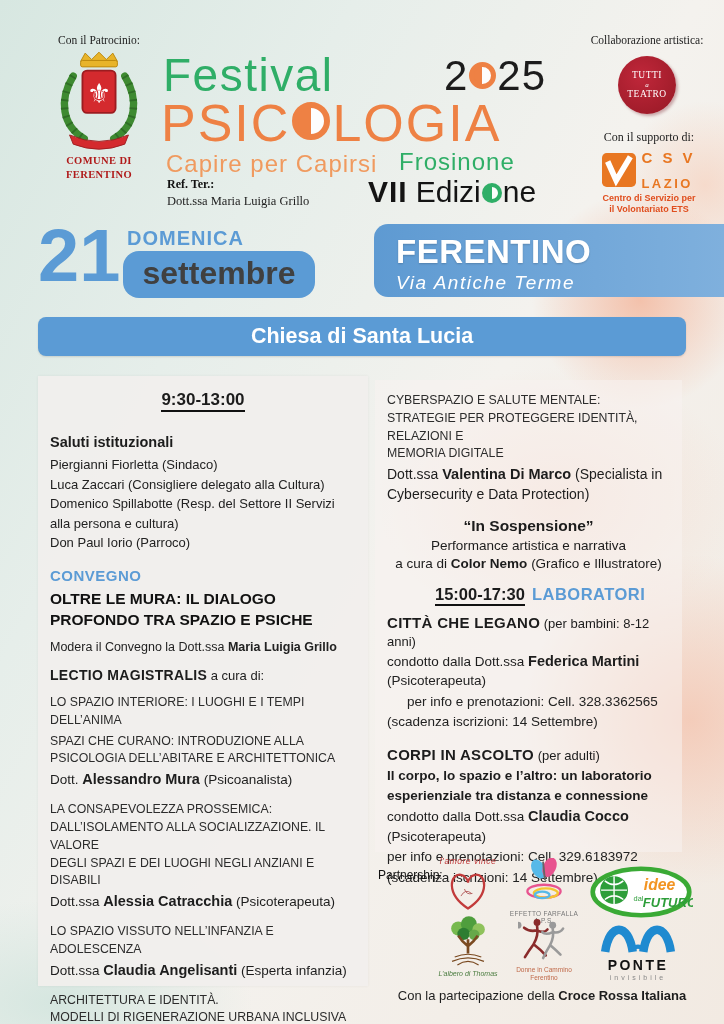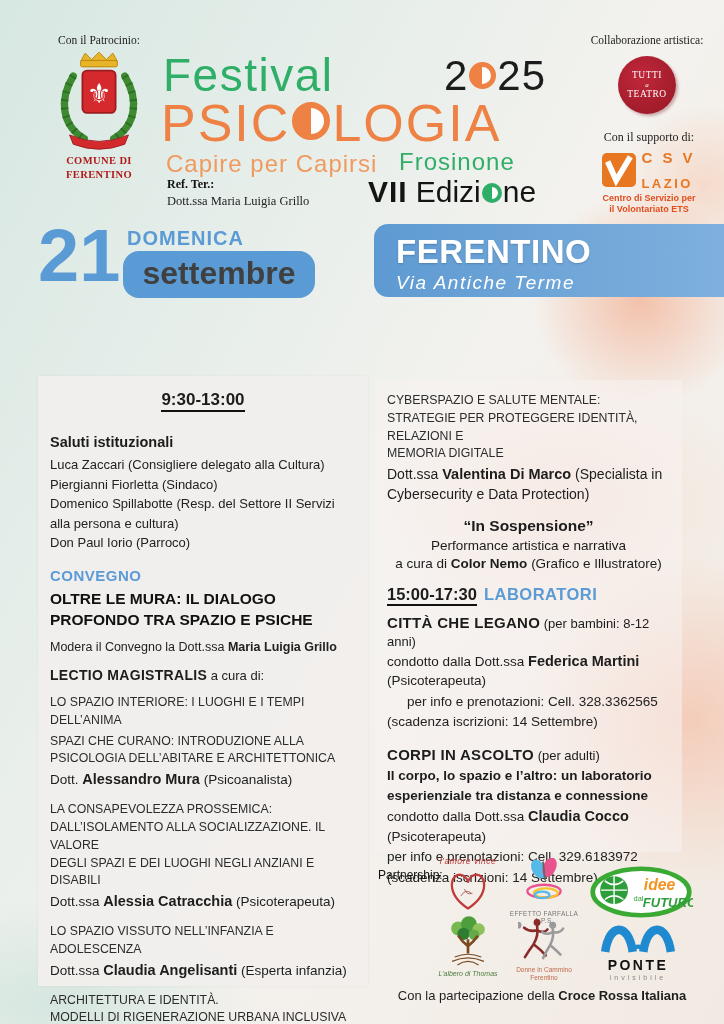--- a/index.html
+++ b/index.html
@@ -84,21 +84,21 @@
   .blue-label{color:#5b9bd5;font-weight:bold;font-size:15px;letter-spacing:.5px;margin:14px 0 4px;}
   .conv-title{font-weight:bold;font-size:15.5px;line-height:1.4;color:#111;}
   .modera{font-size:12.5px;margin-top:9px;color:#222;}
   .lectio{margin-top:13px;font-size:13px;}
   .lectio b{font-size:14px;letter-spacing:.3px;}
   .speaker{font-size:13.5px;line-height:1.4;color:#1d1d1d;margin-top:1px;}
   .speaker b{font-size:14.5px;}
   .topic{font-size:12.3px;line-height:1.45;color:#2c2c2c;margin-top:11px;}
 
   .labs-head{margin:14px 0 10px;}
-  .labs-time{font-size:16.5px;font-weight:bold;border-bottom:2px solid #111;padding-bottom:1px;}
+  .labs-time{font-size:16.5px;font-weight:bold;border-bottom:2px solid #111;padding-bottom:1px;margin-left:48px;}
   .labs-label{font-size:16.5px;font-weight:bold;color:#5b9bd5;letter-spacing:.5px;margin-left:7px;}
   .lab-title{font-size:15px;font-weight:bold;letter-spacing:.3px;}
   .lab-audience{font-size:13px;font-weight:normal;}
   .lab-desc{font-size:13.5px;font-weight:bold;line-height:1.45;margin-top:2px;}
   .center{text-align:center;}
   .sosp-title{font-size:15.5px;font-weight:bold;margin-top:12px;}
   .sosp-line{font-size:13.5px;margin-top:3px;}
 
   
   .partnership{left:372px;top:854px;width:352px;height:132px;}
@@ -177,26 +177,27 @@
   </div>
 
   <div class="abs day-number">21</div>
   <div class="abs weekday">DOMENICA</div>
   <div class="abs month-pill">settembre</div>
   <div class="abs place-banner">
     <div class="place-name">FERENTINO</div>
     <div class="place-address">Via Antiche Terme</div>
   </div>
 
+  <div class="abs venue-banner">Chiesa di Santa Lucia</div>
 
   <div class="abs panel-left">
     <div class="time-head"><span>9:30-13:00</span></div>
     <div class="saluti-title">Saluti istituzionali</div>
+    <div class="line">Piergianni Fiorletta (Sindaco)</div>
     <div class="line">Luca Zaccari (Consigliere delegato alla Cultura)</div>
-    <div class="line">Piergianni Fiorletta (Sindaco)</div>
     <div class="line">Domenico Spillabotte (Resp. del Settore II Servizi alla persona e cultura)</div>
     <div class="line">Don Paul Iorio (Parroco)</div>
 
     <div class="blue-label">CONVEGNO</div>
     <div class="conv-title pre-line">OLTRE LE MURA: IL DIALOGO
 PROFONDO TRA SPAZIO E PSICHE</div>
     <div class="modera"><span>Modera il Convegno la Dott.ssa </span><b>Maria Luigia Grillo</b></div>
 
     <div class="lectio"><b>LECTIO MAGISTRALIS</b><span> a cura di:</span></div>
     <div class="topic pre-line">LO SPAZIO INTERIORE: I LUOGHI E I TEMPI DELL’ANIMA</div>

